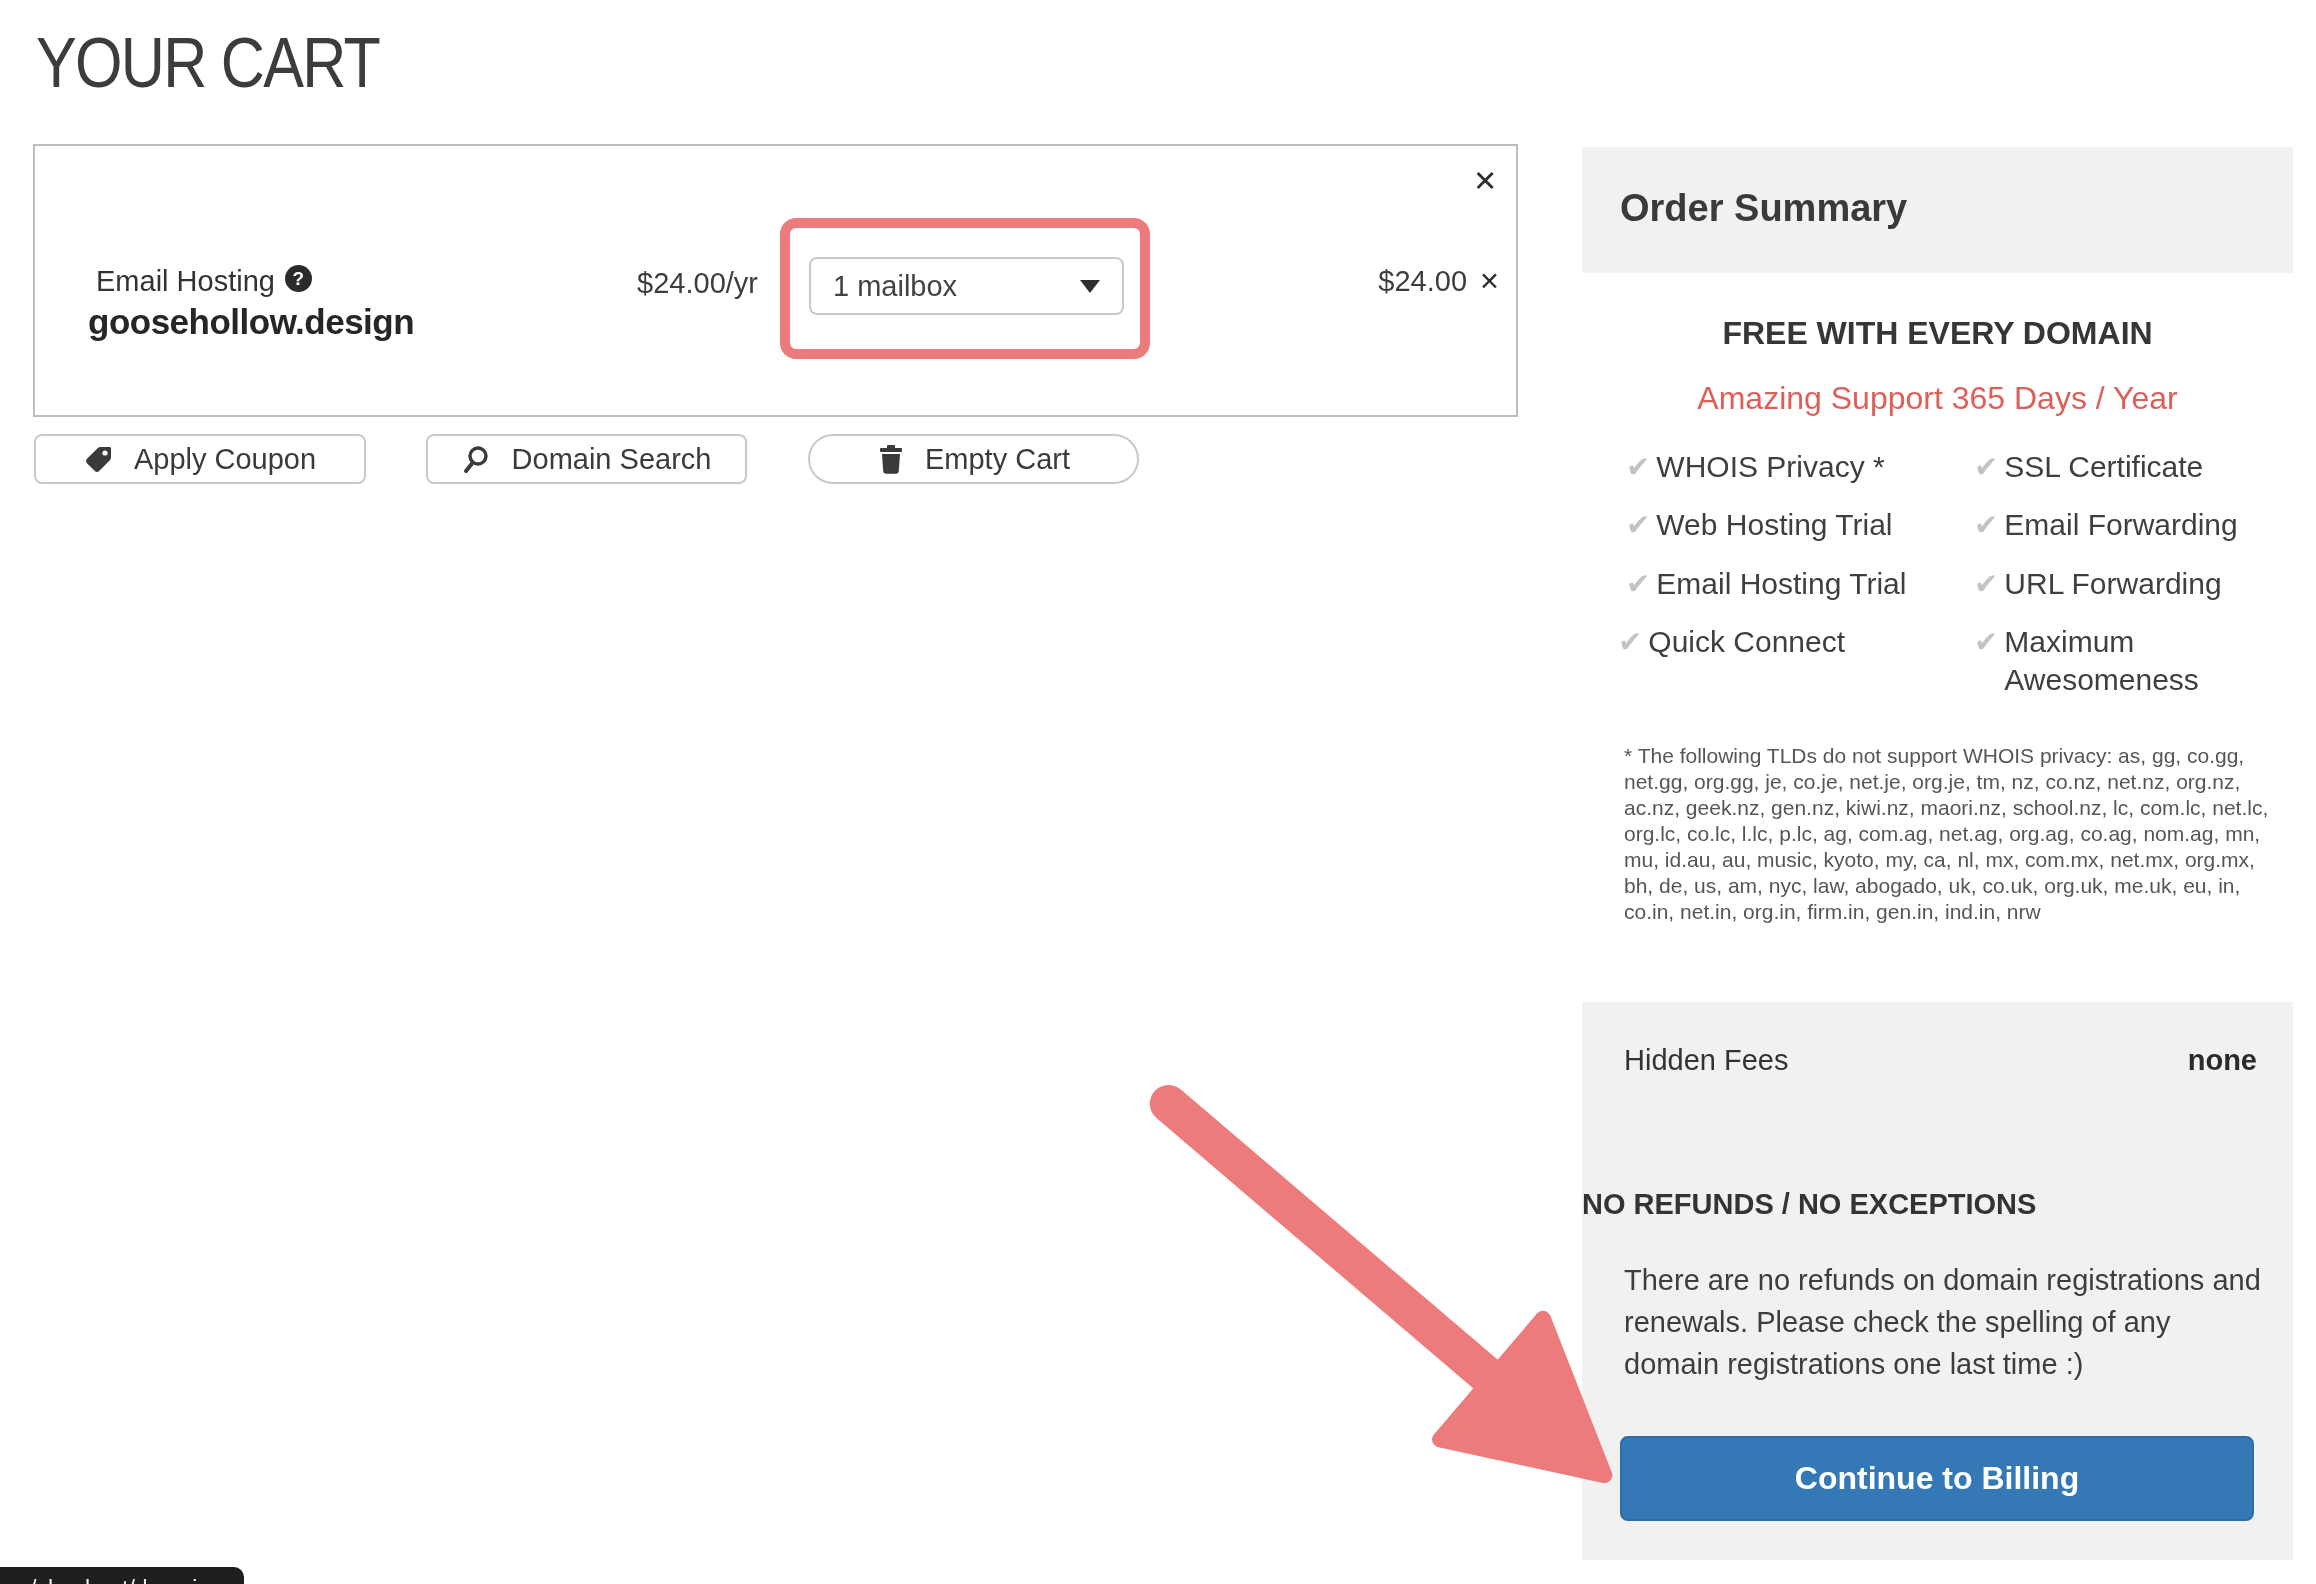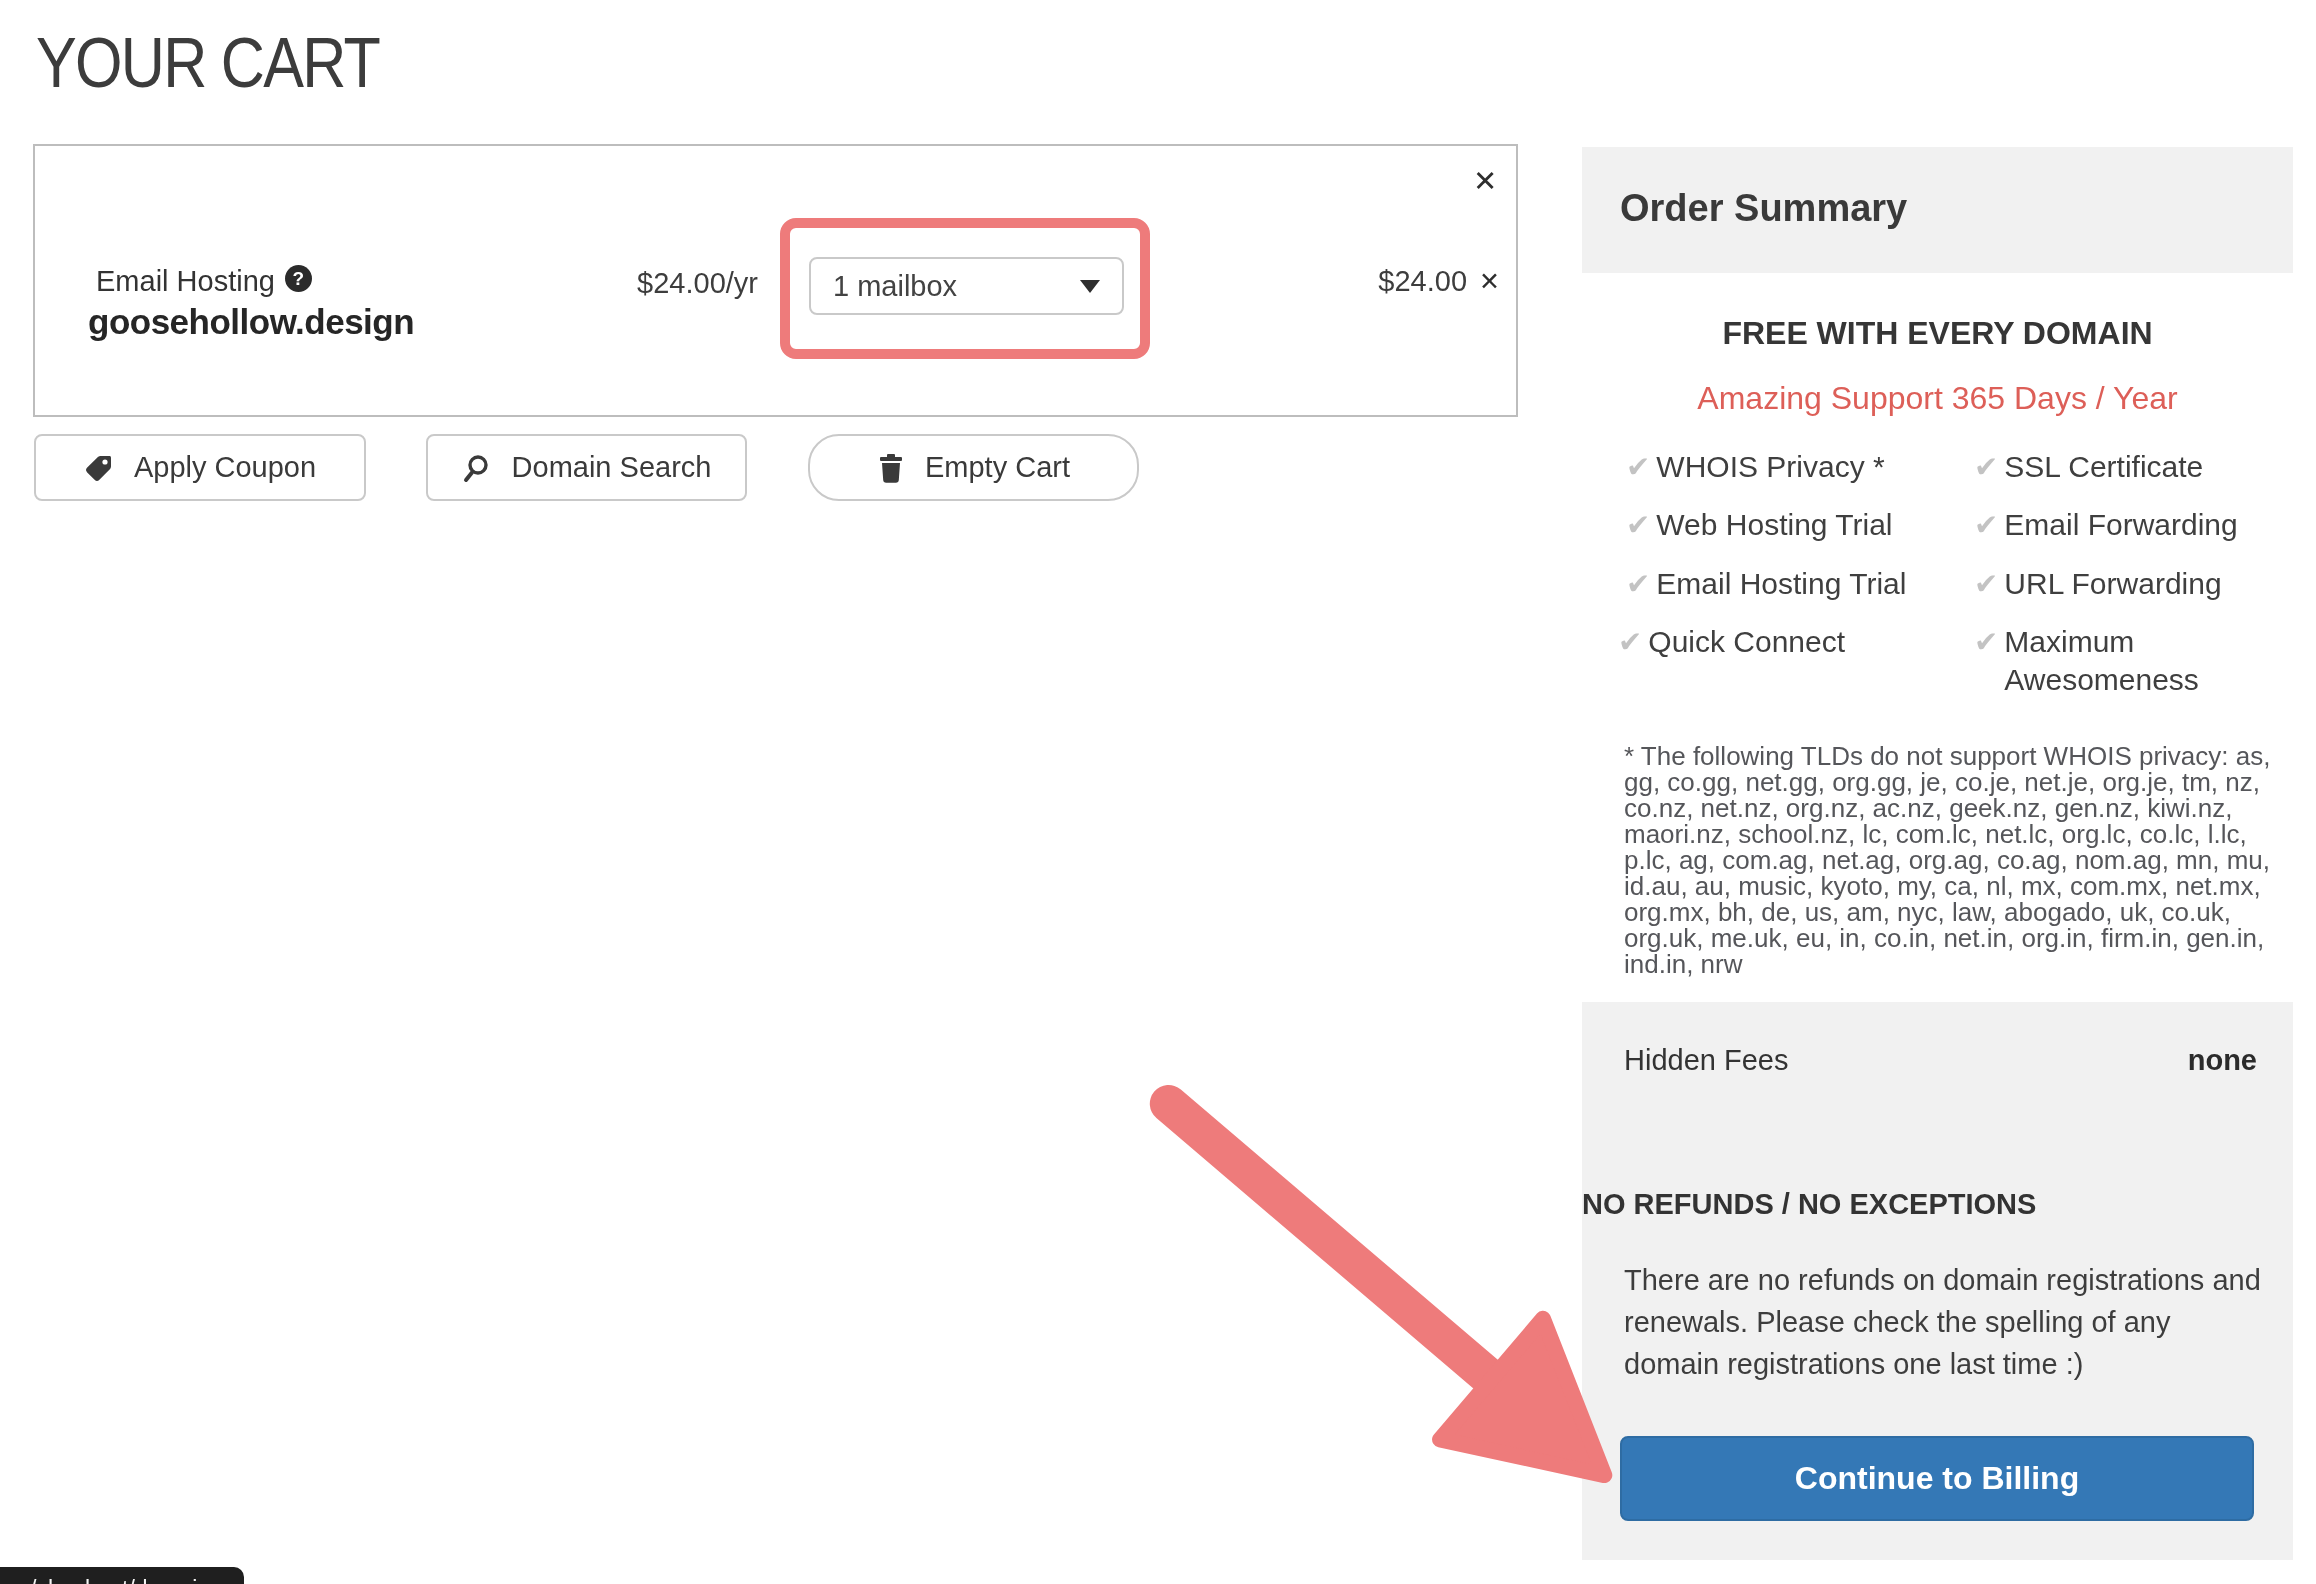--- a/index.html
+++ b/index.html
@@ -27,21 +27,21 @@
     justify-content:space-between; padding:0 22px; cursor:pointer; }
   .select-value { font-size:29px; color:#434343; }
   .caret { width:0; height:0; border-left:10px solid transparent; border-right:10px solid transparent;
     border-top:13px solid #2e2e2e; }
   .item-price-wrap { position:absolute; left:1277px; top:119px; width:188px; display:flex;
     justify-content:flex-end; align-items:center; gap:12px; }
   .item-price { font-size:29px; color:#3d3d3d; }
   .x-icon.small { font-size:25px; font-weight:700; color:#2e2e2e; cursor:pointer; }
 
   
-  .btn { position:absolute; top:434px; height:67px; background:#fff; border:2px solid #c9c9c9;
+  .btn { position:absolute; top:434px; height:50px; background:#fff; border:2px solid #c9c9c9;
     border-radius:8px; display:flex; align-items:center; justify-content:center; gap:20px;
     font-size:29px; color:#3a3a3a; cursor:pointer; }
   .icon-svg { display:inline-flex; align-items:center; }
 
   
   .annotation-frame { position:absolute; left:780px; top:218px; width:370px; height:141px;
     border:10px solid #ee7b7b; border-radius:16px; z-index:6; pointer-events:none; }
   .arrow-svg { position:absolute; left:1129px; top:1074px; width:515px; height:426px; z-index:6; pointer-events:none; }
 
   
@@ -50,21 +50,21 @@
   .os-free { position:absolute; left:1582px; top:315px; width:711px; text-align:center;
     font-size:32px; font-weight:700; color:#363636; }
   .os-support { position:absolute; left:1582px; top:380px; width:711px; text-align:center;
     font-size:32px; color:#dd5f58; }
   .features { position:absolute; left:1582px; top:444px; width:711px; height:297px; }
   .feat { position:absolute; display:flex; align-items:flex-start; gap:6px; }
   .check-icon { font-size:29px; color:#c3c3c3; line-height:38px; }
   .check-icon::before { content:"\2714"; }
   .feat-label { font-size:30px; color:#3f3f3f; line-height:38px; }
   .feat.col2 .feat-label { max-width:287px; }
-  .tld-note { position:absolute; left:1624px; top:743px; width:655px; font-size:26px;
+  .tld-note { position:absolute; left:1624px; top:743px; width:655px; font-size:21px;
     line-height:26px; color:#55565a; }
 
   
   .totals-panel { position:absolute; left:1582px; top:1002px; width:711px; height:558px; background:#f1f1f1; }
   .t-row { position:absolute; left:42px; right:36px; display:flex; justify-content:space-between; align-items:center; }
   .t-row.r1 { top:42px; }
   .t-row.r2 { top:97px; }
   .t-label { font-size:29px; color:#333; }
   .t-label.caps { letter-spacing:0.5px; }
   .t-val { font-size:29px; font-weight:700; color:#2b2b2b; }

